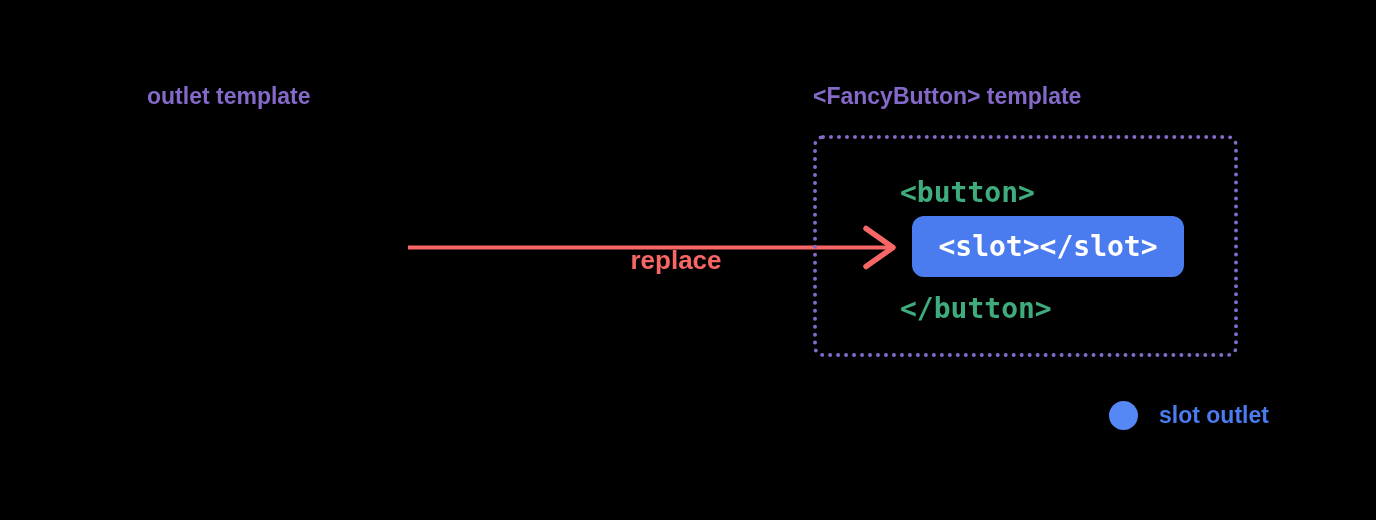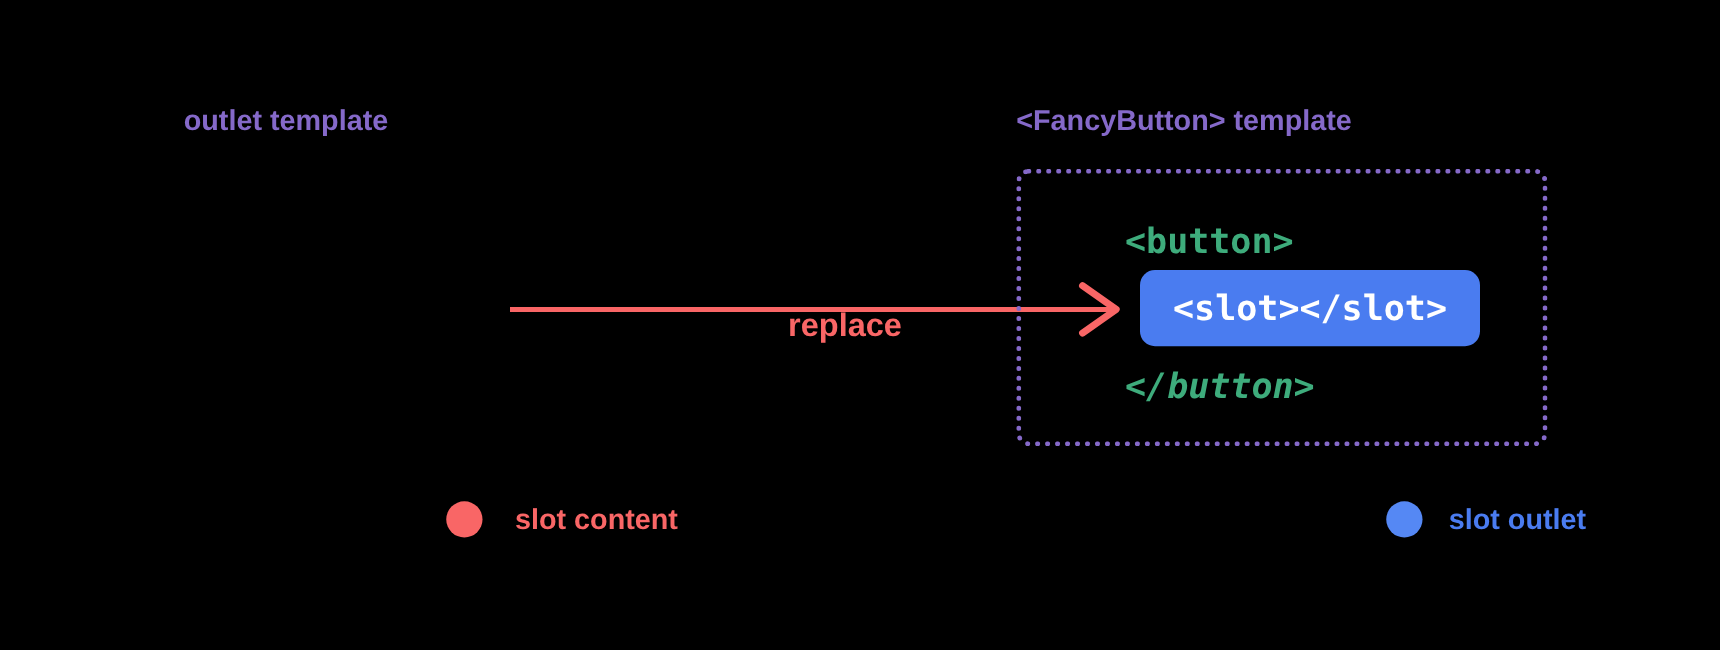--- a/index.html
+++ b/index.html
@@ -46,21 +46,21 @@
     font-family: "DejaVu Sans Mono", monospace;
     font-weight: 700;
     font-size: 28px;
     line-height: 1;
     color: var(--green);
     white-space: nowrap;
   }
   .left-box .code.open   { left: 52px; top: 40px; }
   .left-box .code.close  { left: 54px; top: 156px; }
   .right-box .code.open  { left: 83px; top: 40px; }
-  .right-box .code.close { left: 83px; top: 156px; font-style: italic; }
+  .right-box .code.close { left: 83px; top: 156px; }
   .chip {
     position: absolute;
     display: flex;
     align-items: center;
     justify-content: center;
     border-radius: 12px;
     font-family: "DejaVu Sans Mono", monospace;
     font-weight: 700;
     font-size: 28px;
     color: var(--white);
@@ -128,23 +128,19 @@
   </svg>
 
   <div class="arrow-label">replace</div>
 
   <div class="box right-box">
     <div class="code open">&lt;button&gt;</div>
     <div class="chip blue-chip">&lt;slot&gt;&lt;/slot&gt;</div>
     <div class="code close">&lt;/button&gt;</div>
   </div>
 
-  <div class="legend-item left">
-    <span class="dot red-dot"></span>
-    <span class="legend-label red-text">slot content</span>
-  </div>
 
   <div class="legend-item right">
     <span class="dot blue-dot"></span>
     <span class="legend-label blue-text">slot outlet</span>
   </div>
 
 </div>
 
 </body></html>

